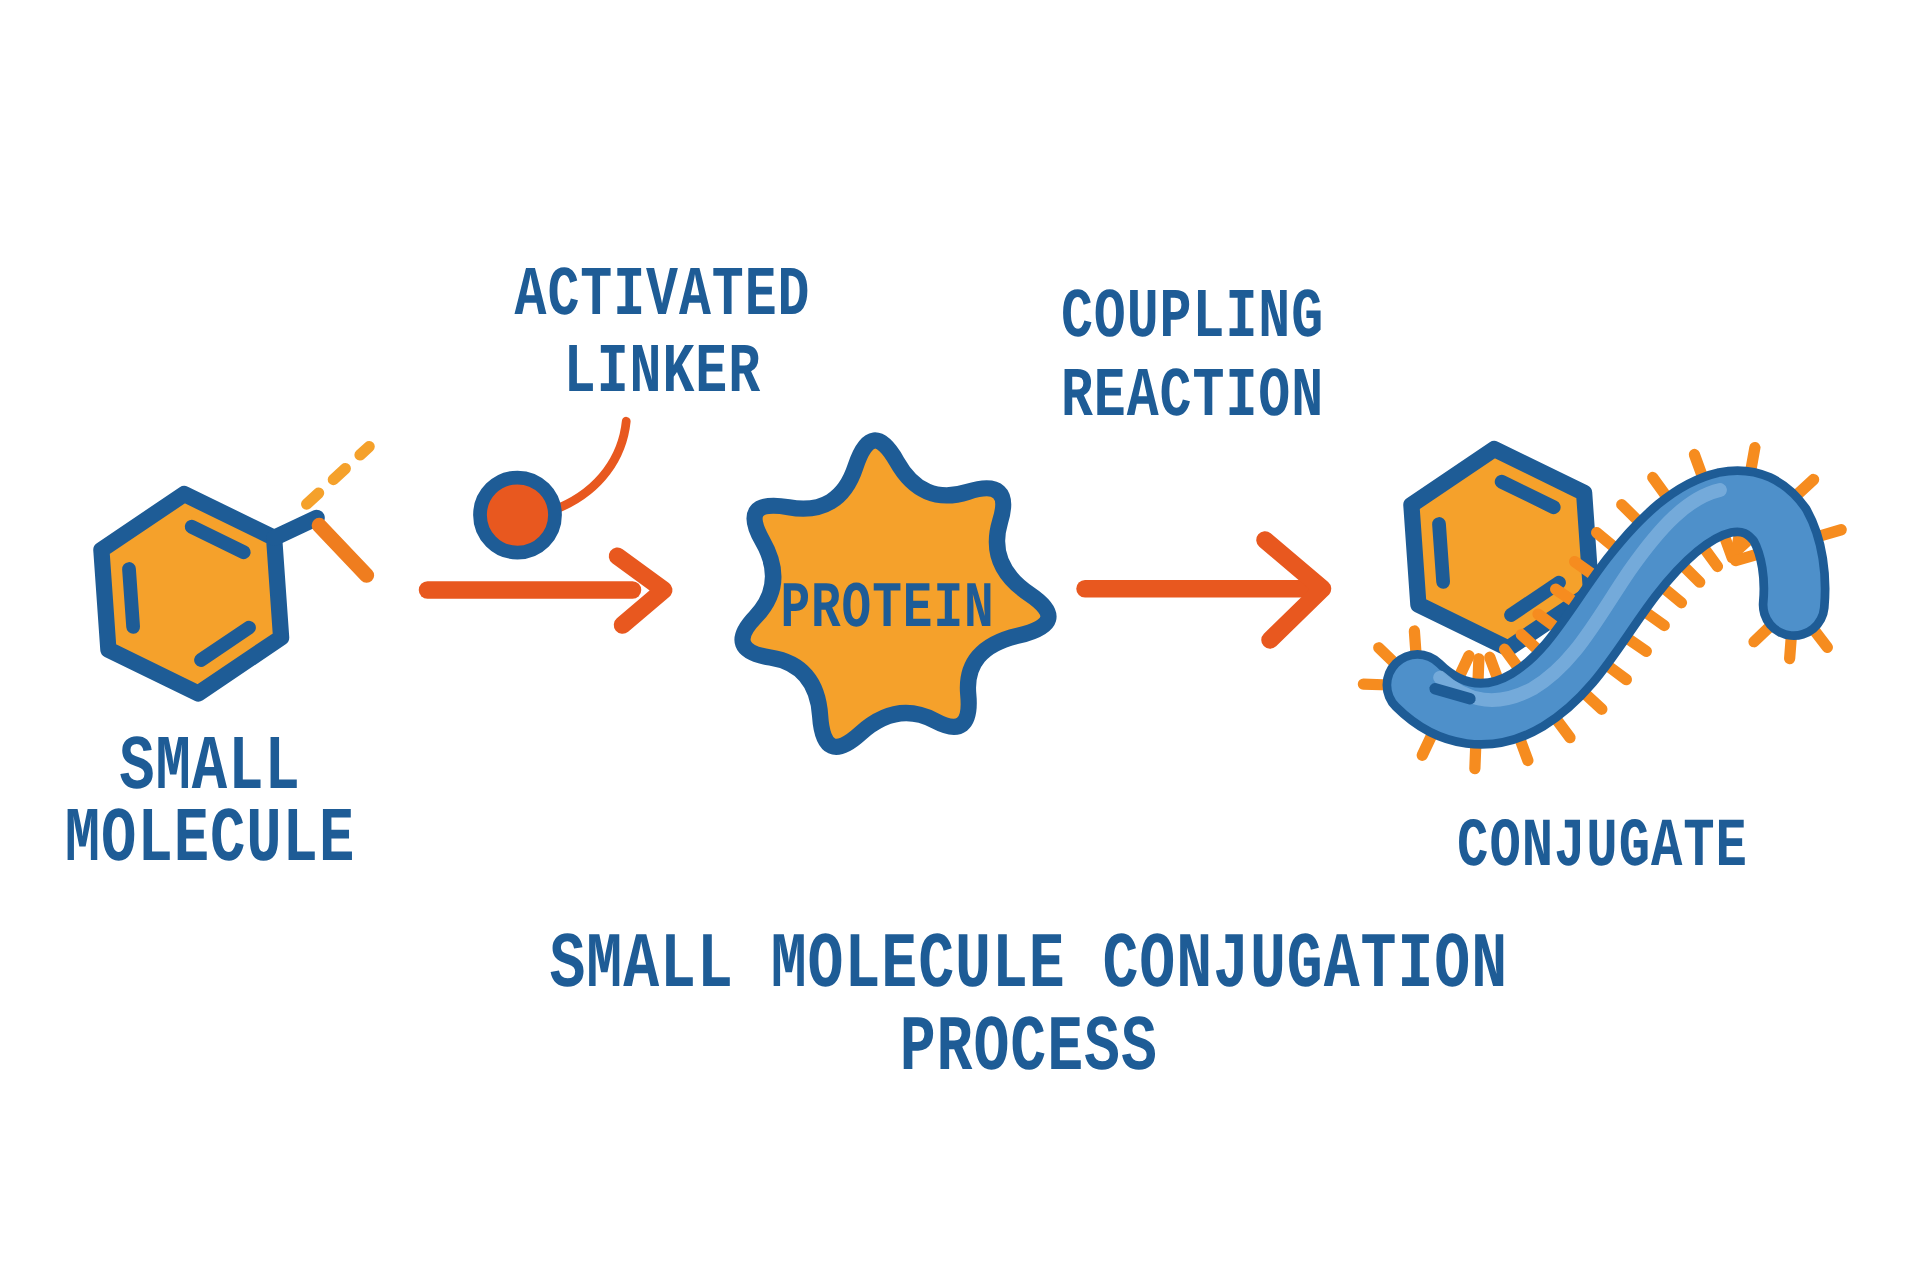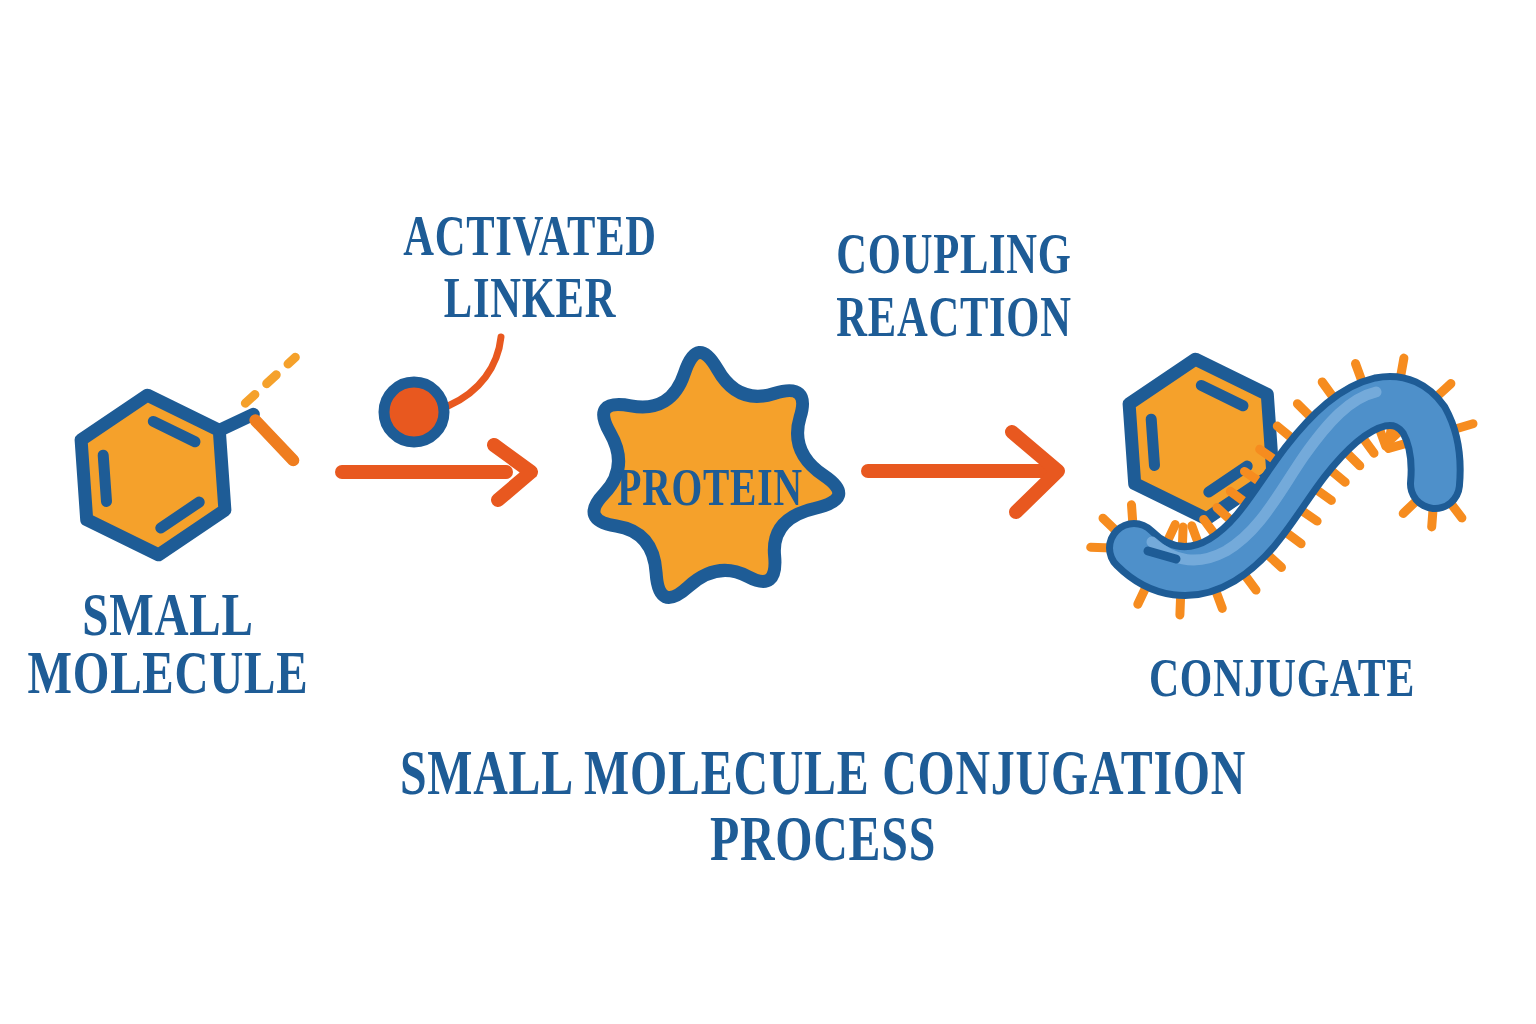--- a/index.html
+++ b/index.html
@@ -1,18 +1,18 @@
 <!DOCTYPE html>
 <html style="--blue: #1E5C96; --orange-fill: #F5A12B; --orange-red: #E8581F; --orange-mid: #EF7D1F; --spike: #F68C1F; --worm-blue: #4E90CA; --worm-hl: #79ADDC; --bg: #FFFFFF;"><head>
 <meta charset="utf-8">
 <style>
   html,body{margin:0;padding:0;background:#fff;}
   .stage{
     position:relative;width:1536px;height:1024px;background:var(--bg,#fff);
-    overflow:hidden;font-family:Liberation Serif, serif;
+    overflow:hidden;font-family:Liberation Mono, monospace;
   }
   svg{position:absolute;left:0;top:0;}
   .lbl{
     position:absolute;color:var(--blue);font-weight:bold;text-align:center;
     transform:scaleX(0.76);transform-origin:50% 50%;letter-spacing:1px;
   }
   .lbl span{display:block;}
   .hex-fill{fill:var(--orange-fill);stroke:var(--blue);stroke-width:13px;stroke-linejoin:round;}
   .mark{stroke:var(--blue);stroke-width:11px;stroke-linecap:round;}
   .arrow{stroke:var(--orange-red);stroke-width:14px;stroke-linecap:round;stroke-linejoin:round;fill:none;}

